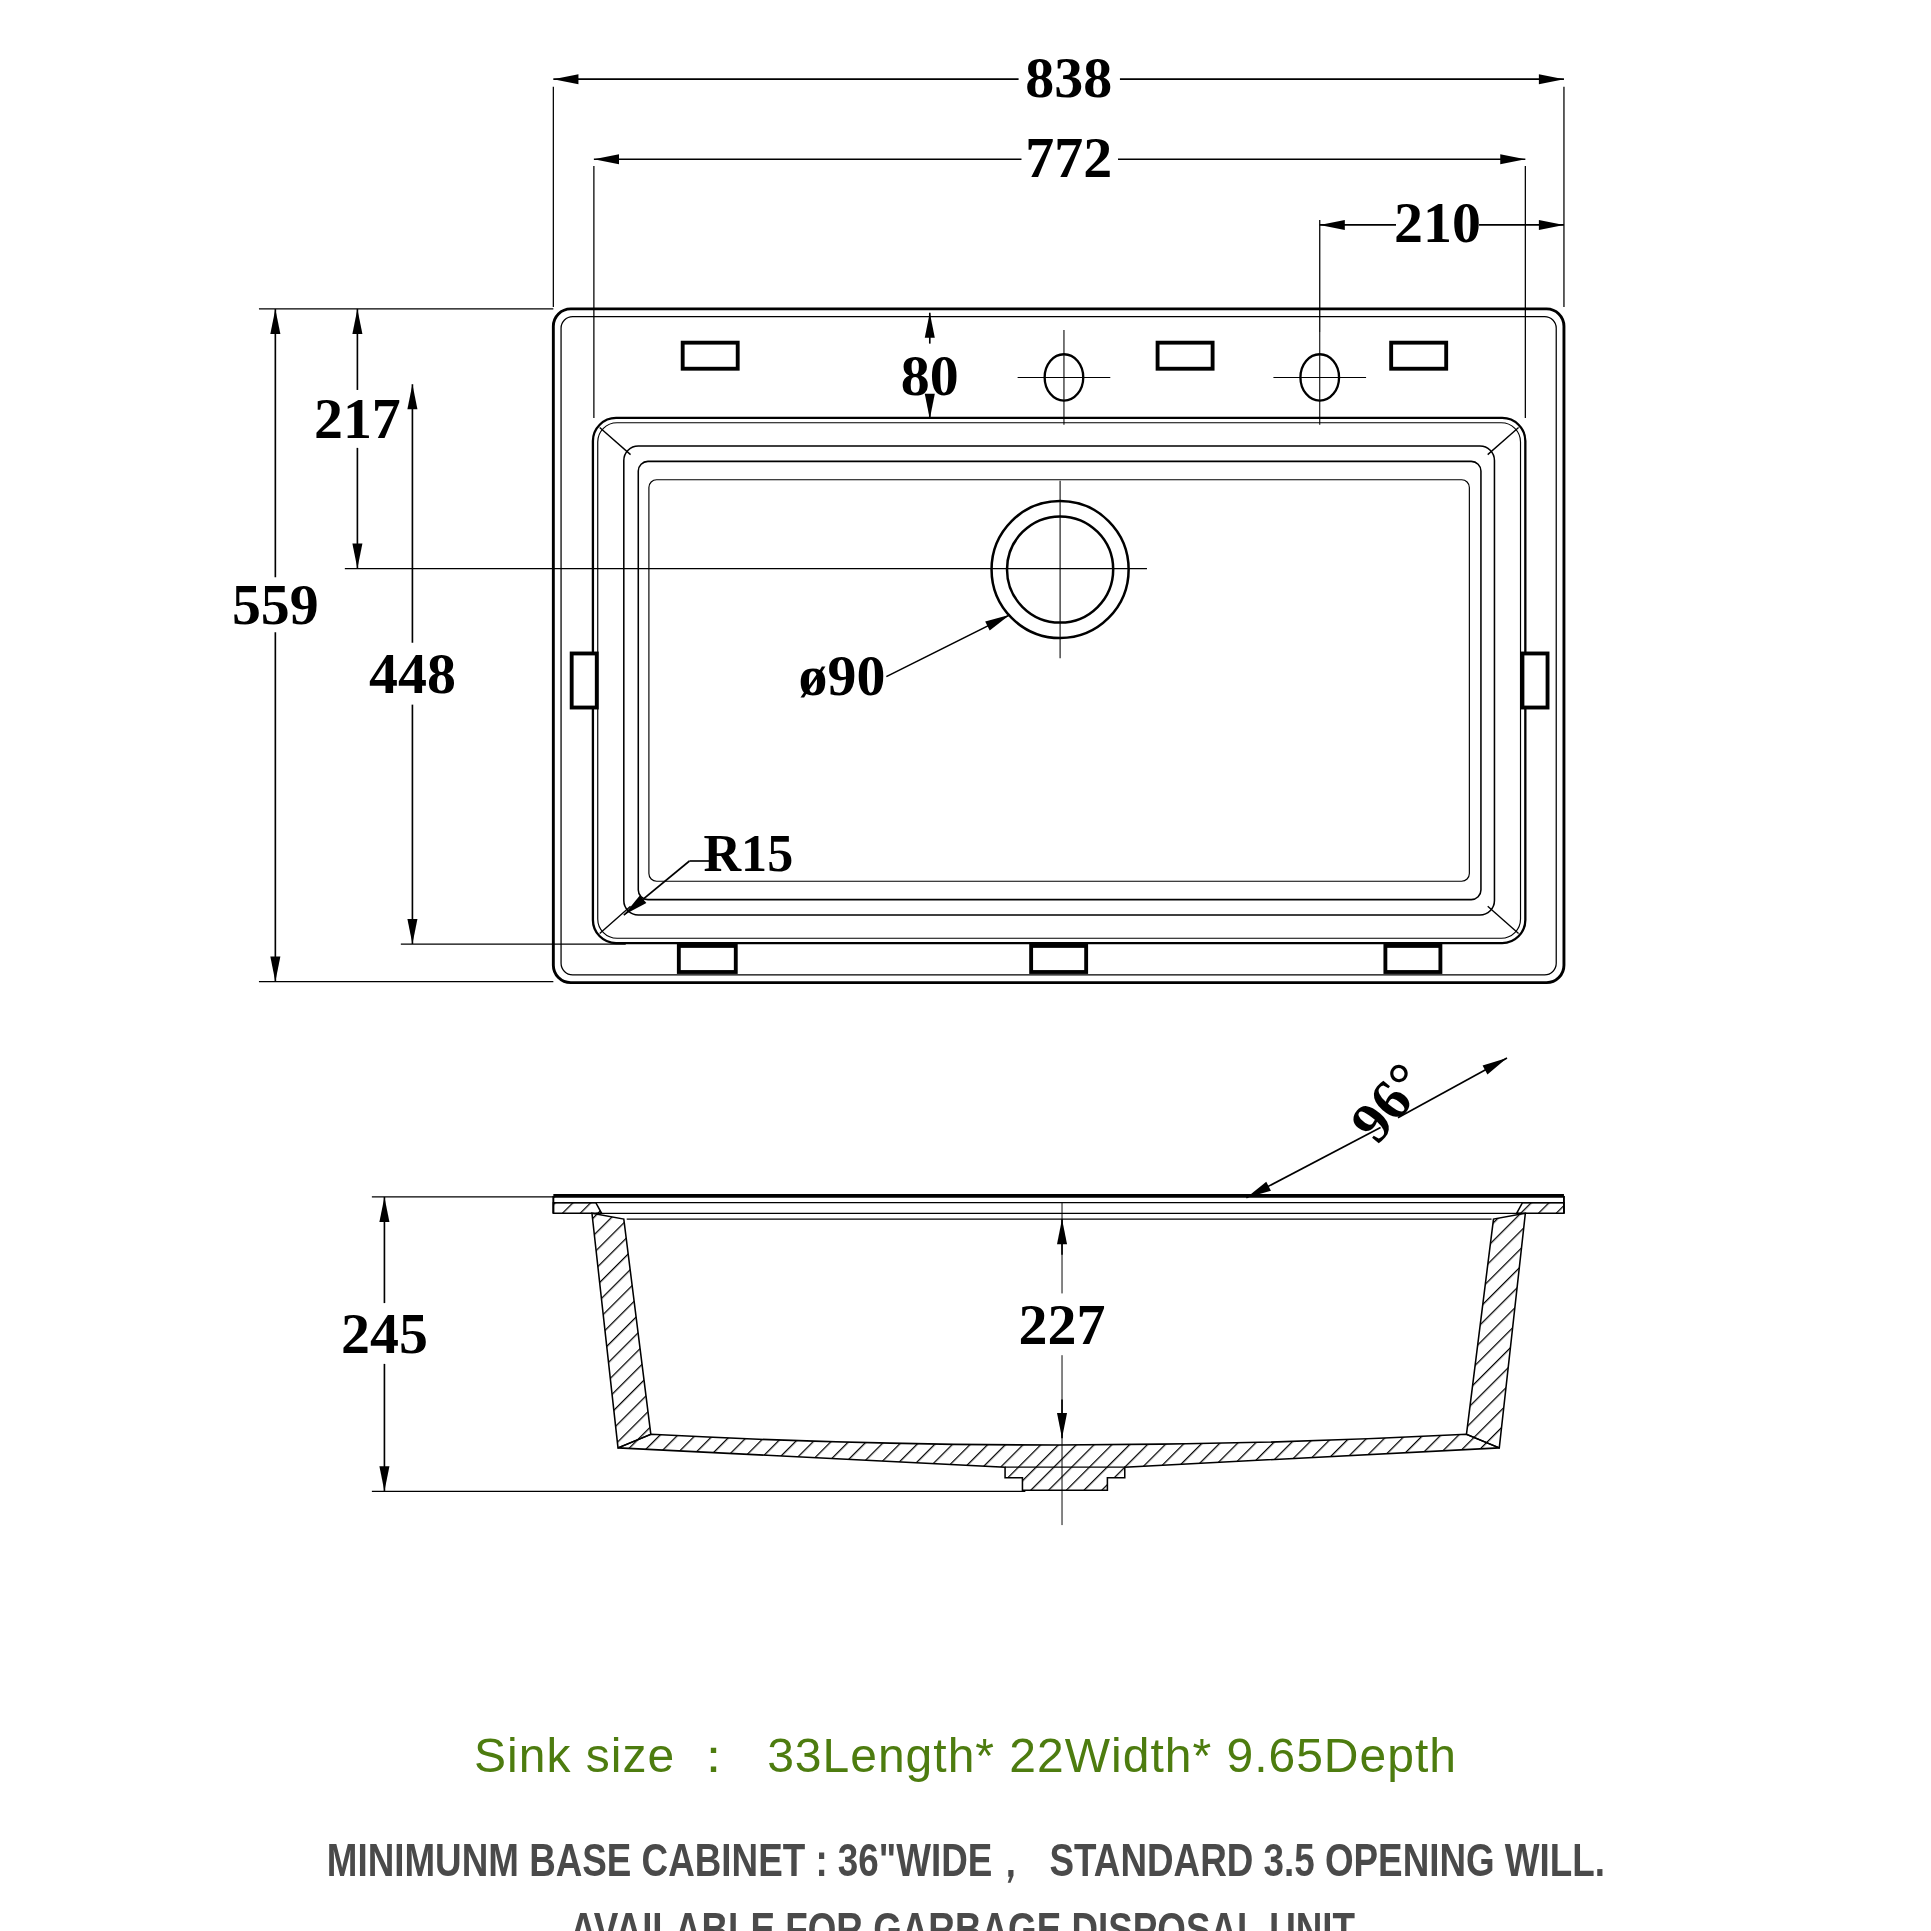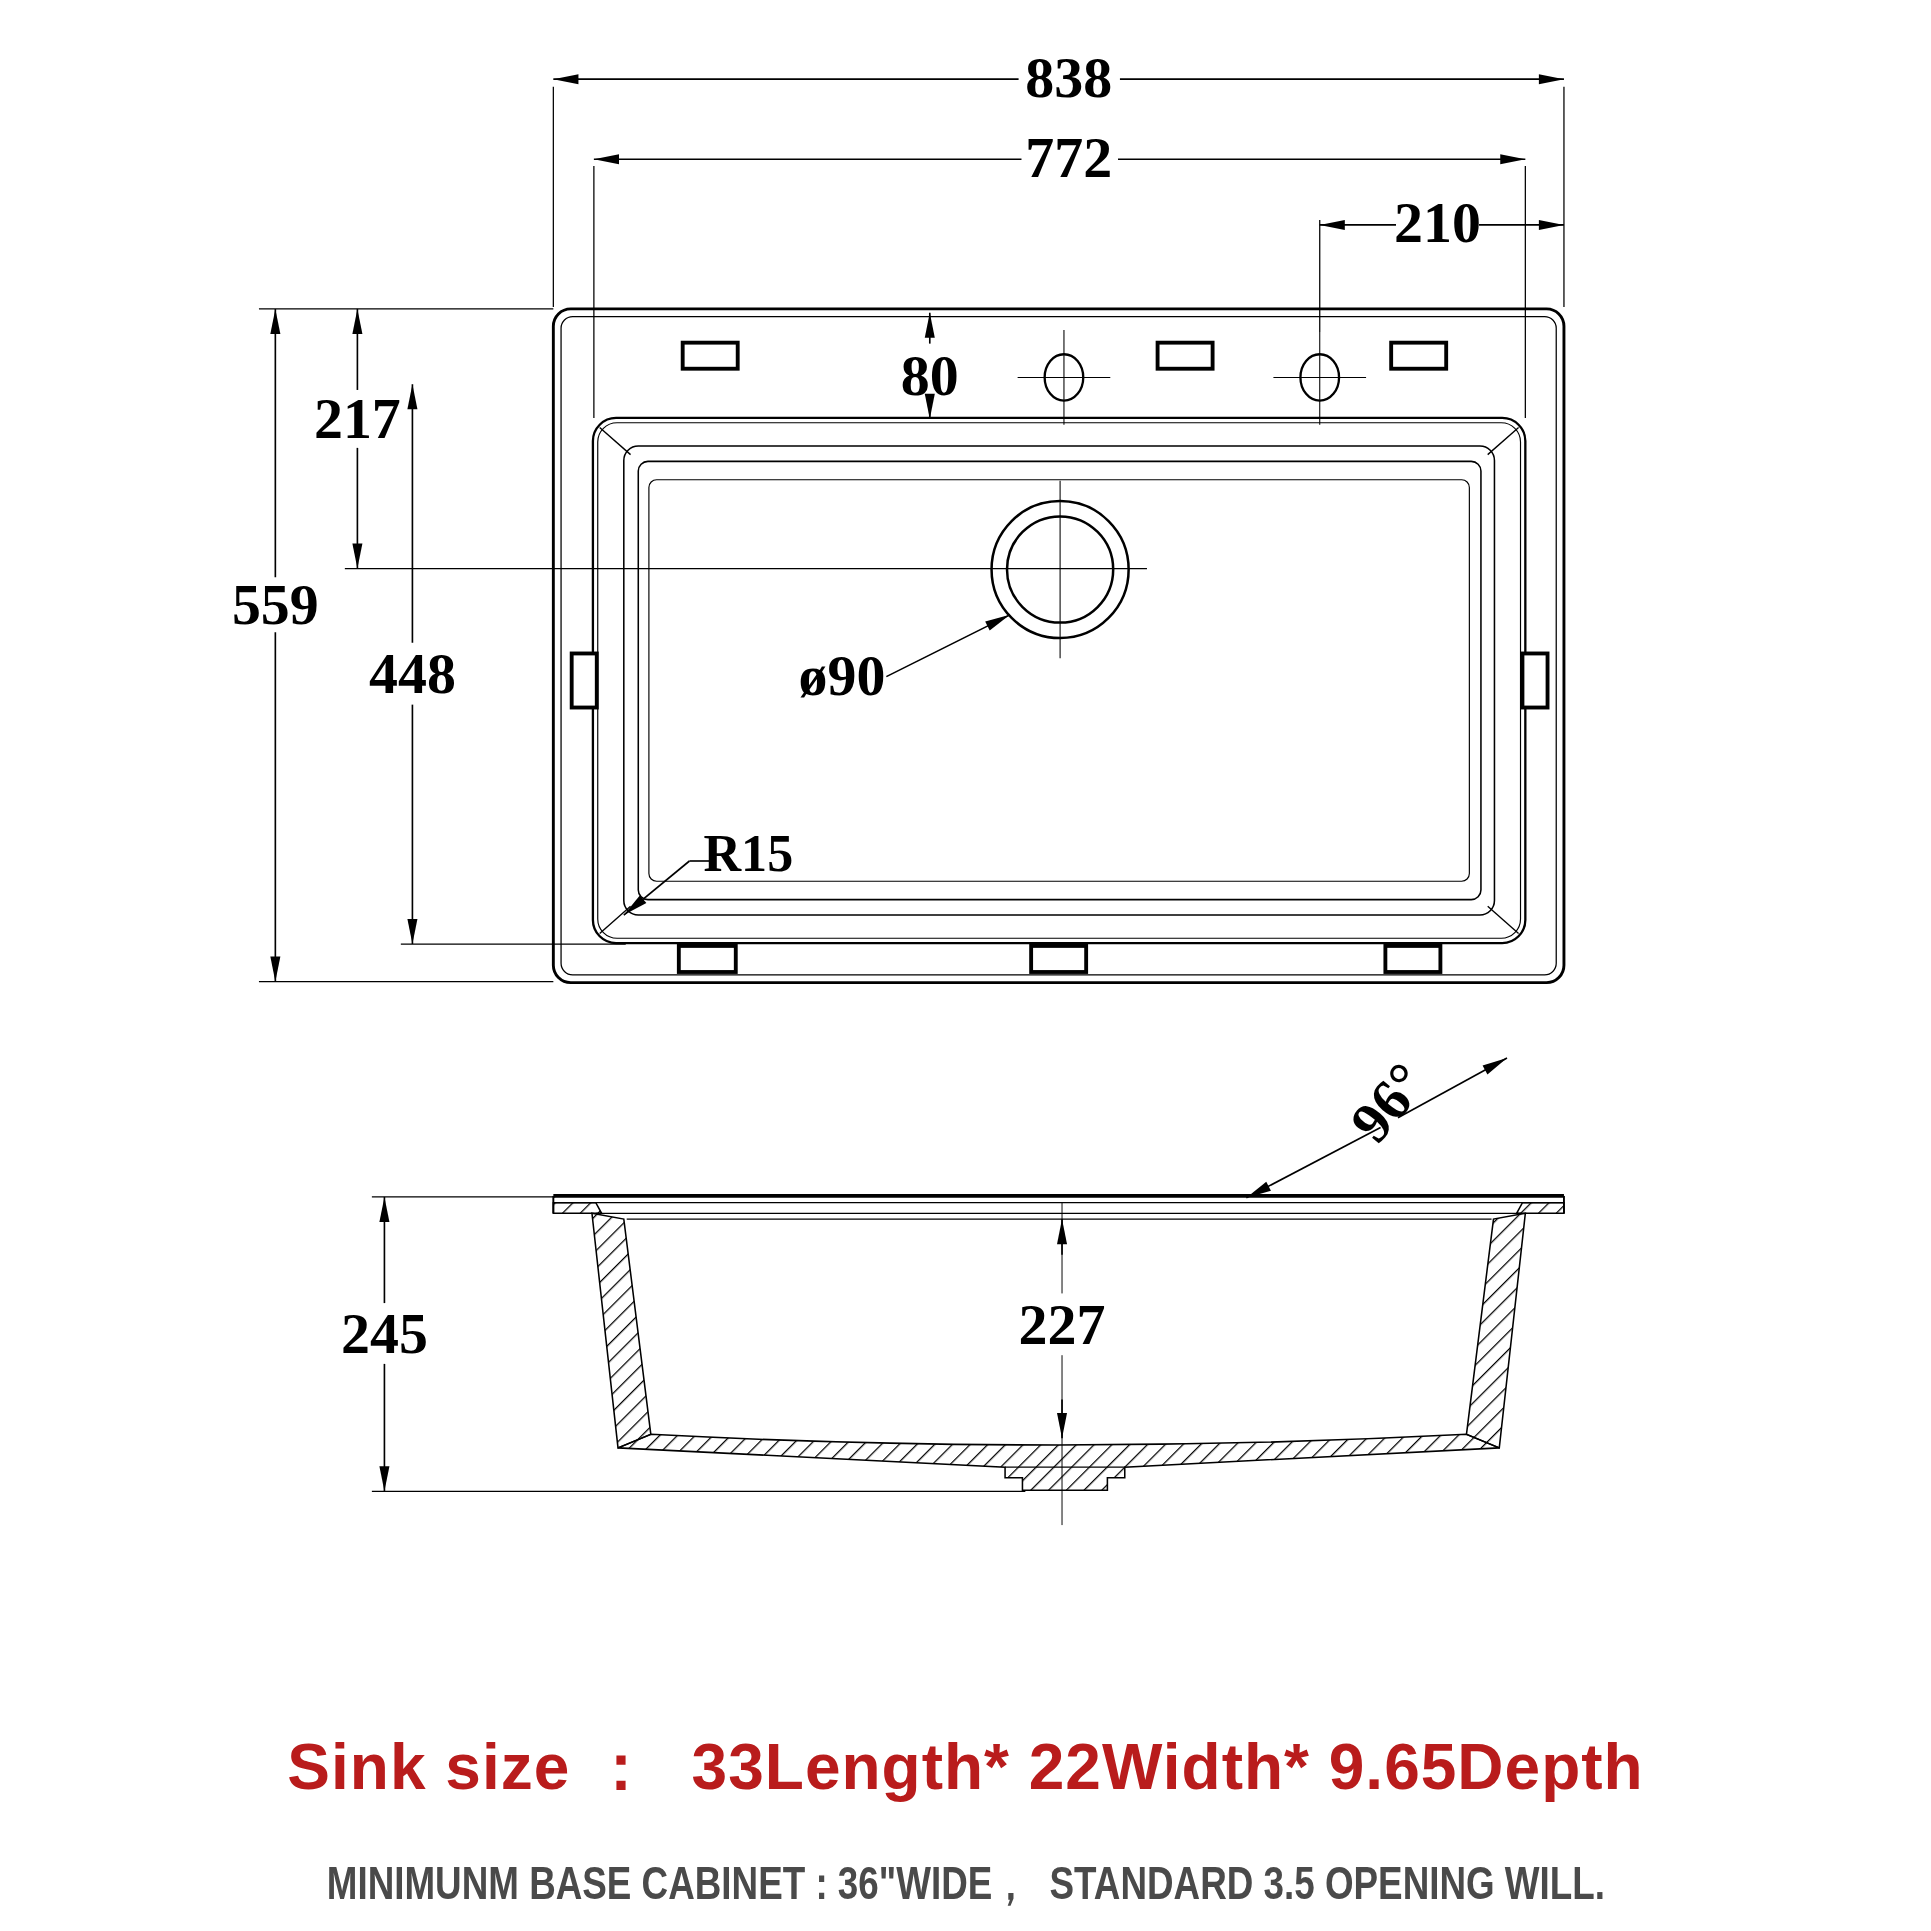--- a/index.html
+++ b/index.html
@@ -3,21 +3,21 @@
 <meta charset="utf-8">
 <style>
   html,body{margin:0;padding:0;background:#ffffff;}
   #page{position:relative;width:1931px;height:1931px;background:#ffffff;overflow:hidden;
         font-family:"Liberation Sans",sans-serif;padding-left:25px;}
   #drawing{position:absolute;left:0;top:0;}
   .dimtxt{font-family:"Liberation Serif",serif;font-weight:bold;font-size:60px;fill:#000;}
   .dimtxt.small{font-size:54px;}
   .captions{position:absolute;left:0;top:1709px;width:1931px;display:flex;
             flex-direction:column;align-items:center;}
-  .cap1{font-size:64px;color:#b91c1c;letter-spacing:1px;white-space:pre;font-weight:bold;}
+  .cap1{font-size:48px;color:#4d7c0f;letter-spacing:1px;white-space:pre;}
   .cap2,.cap3{font-size:46px;font-weight:bold;color:#4a4a4a;transform:scaleX(0.80);
               transform-origin:center;white-space:pre;}
   .cap1{margin-top:15.4px;}
   .cap2{margin-top:42px;}
   .cap3{margin-top:9.7px;}
 </style>
 </head>
 <body>
 
 <div id="page">

